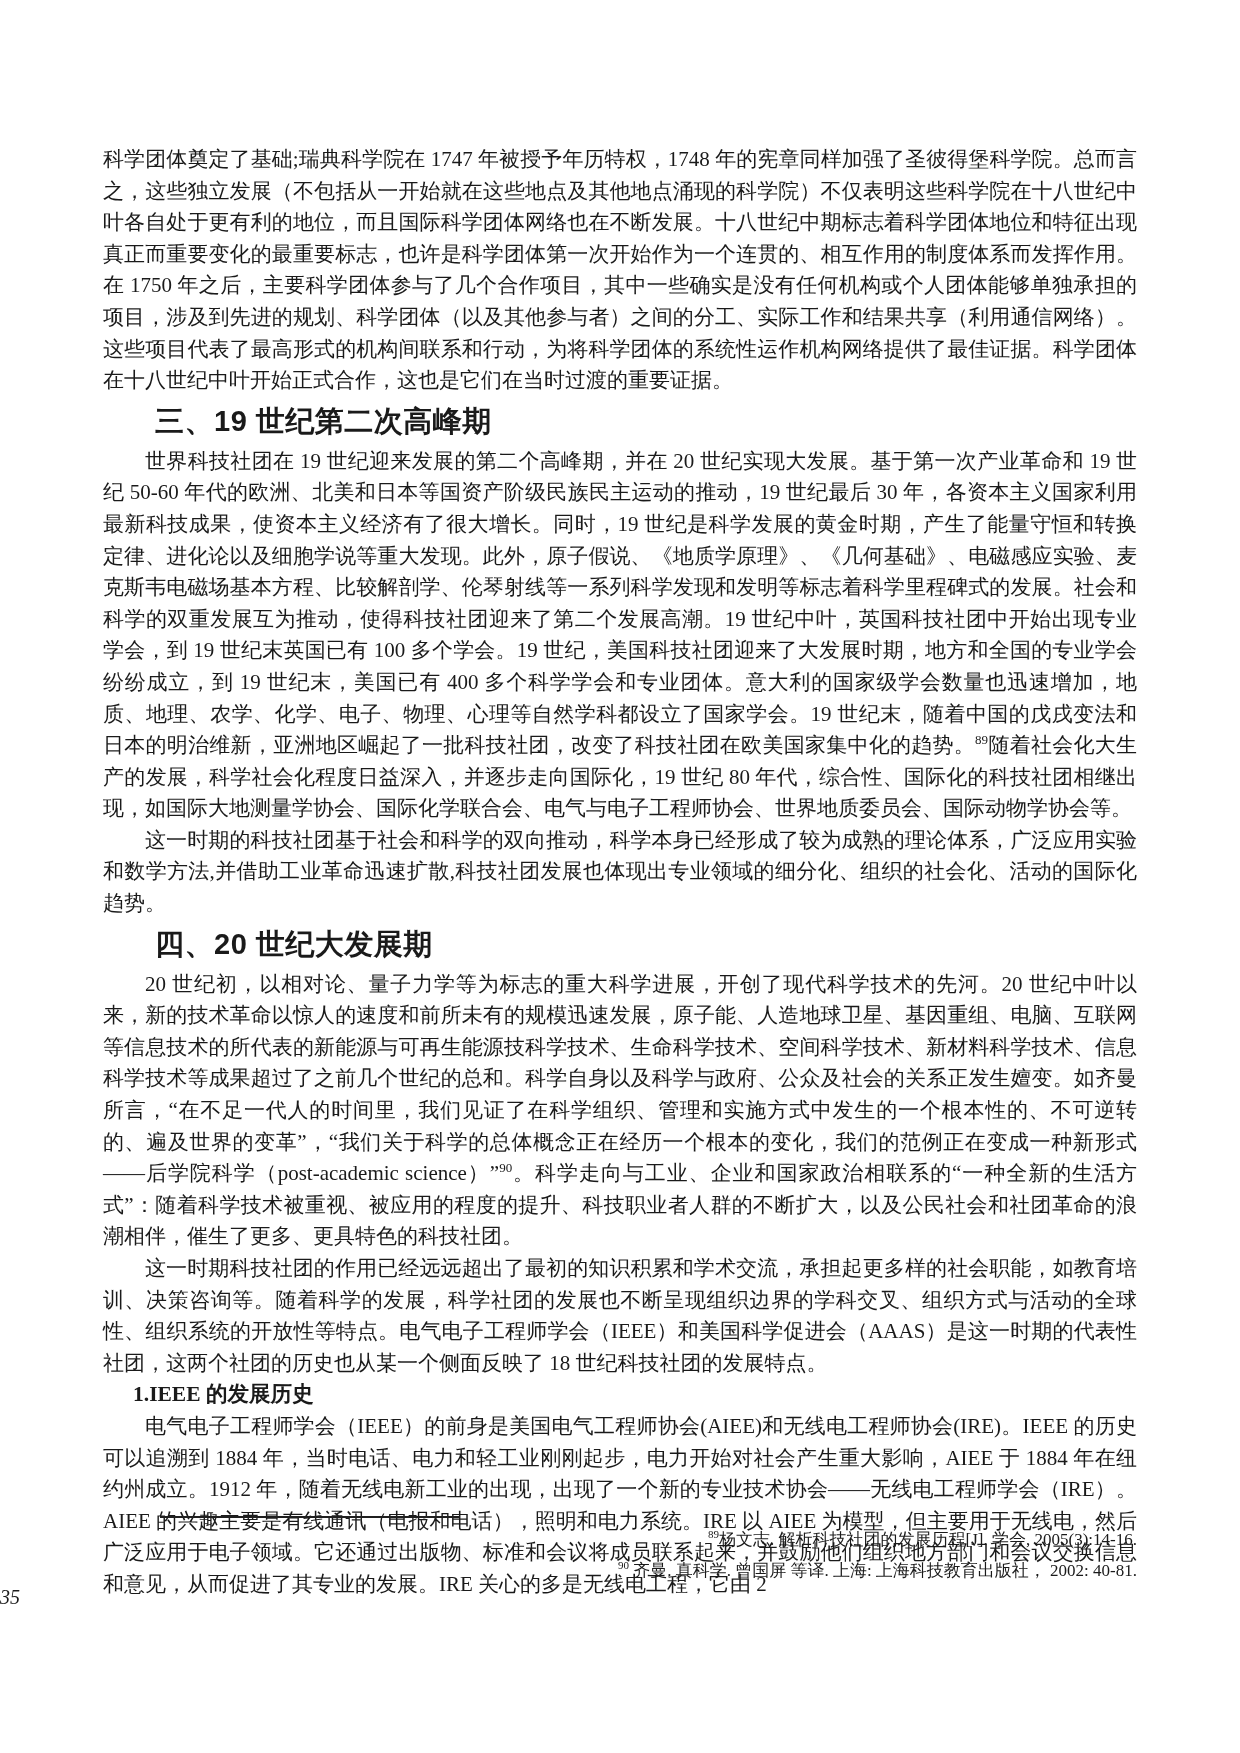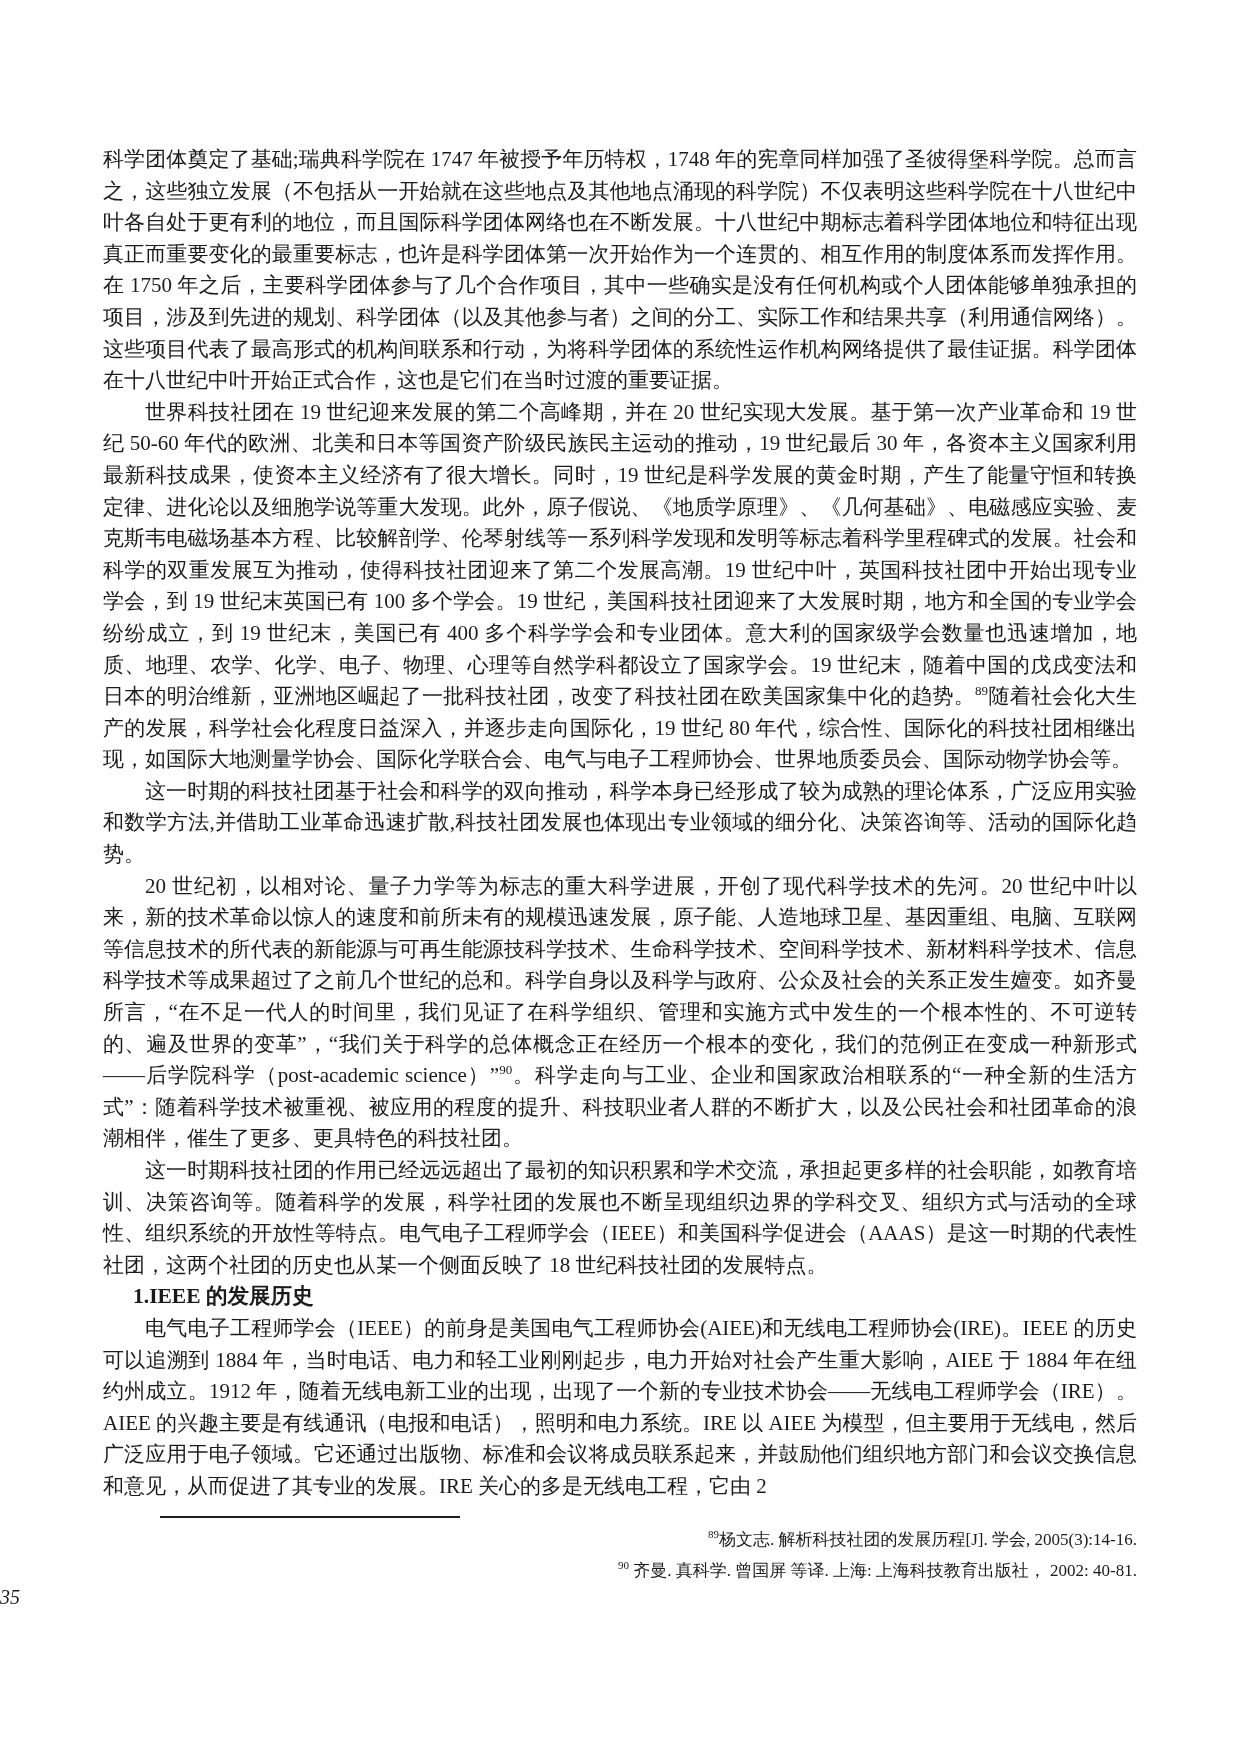--- a/index.html
+++ b/index.html
@@ -84,25 +84,27 @@
     font-style: italic;
   }
 </style>
 </head>
 <body>
 
 <div class="page">
 
   <p class="body-text no-indent">科学团体奠定了基础;瑞典科学院在 1747 年被授予年历特权，1748 年的宪章同样加强了圣彼得堡科学院。总而言之，这些独立发展（不包括从一开始就在这些地点及其他地点涌现的科学院）不仅表明这些科学院在十八世纪中叶各自处于更有利的地位，而且国际科学团体网络也在不断发展。十八世纪中期标志着科学团体地位和特征出现真正而重要变化的最重要标志，也许是科学团体第一次开始作为一个连贯的、相互作用的制度体系而发挥作用。在 1750 年之后，主要科学团体参与了几个合作项目，其中一些确实是没有任何机构或个人团体能够单独承担的项目，涉及到先进的规划、科学团体（以及其他参与者）之间的分工、实际工作和结果共享（利用通信网络）。这些项目代表了最高形式的机构间联系和行动，为将科学团体的系统性运作机构网络提供了最佳证据。科学团体在十八世纪中叶开始正式合作，这也是它们在当时过渡的重要证据。</p>
 
+  <h2 class="section-heading">三、19 世纪第二次高峰期</h2>
 
   <p class="body-text"><span>世界科技社团在 19 世纪迎来发展的第二个高峰期，并在 20 世纪实现大发展。基于第一次产业革命和 19 世纪 50-60 年代的欧洲、北美和日本等国资产阶级民族民主运动的推动，19 世纪最后 30 年，各资本主义国家利用最新科技成果，使资本主义经济有了很大增长。同时，19 世纪是科学发展的黄金时期，产生了能量守恒和转换定律、进化论以及细胞学说等重大发现。此外，原子假说、《地质学原理》、《几何基础》、电磁感应实验、麦克斯韦电磁场基本方程、比较解剖学、伦琴射线等一系列科学发现和发明等标志着科学里程碑式的发展。社会和科学的双重发展互为推动，使得科技社团迎来了第二个发展高潮。19 世纪中叶，英国科技社团中开始出现专业学会，到 19 世纪末英国已有 100 多个学会。19 世纪，美国科技社团迎来了大发展时期，地方和全国的专业学会纷纷成立，到 19 世纪末，美国已有 400 多个科学学会和专业团体。意大利的国家级学会数量也迅速增加，地质、地理、农学、化学、电子、物理、心理等自然学科都设立了国家学会。19 世纪末，随着中国的戊戌变法和日本的明治维新，亚洲地区崛起了一批科技社团，改变了科技社团在欧美国家集中化的趋势。</span><sup class="footnote-ref">89</sup><span>随着社会化大生产的发展，科学社会化程度日益深入，并逐步走向国际化，19 世纪 80 年代，综合性、国际化的科技社团相继出现，如国际大地测量学协会、国际化学联合会、电气与电子工程师协会、世界地质委员会、国际动物学协会等。</span></p>
 
-  <p class="body-text">这一时期的科技社团基于社会和科学的双向推动，科学本身已经形成了较为成熟的理论体系，广泛应用实验和数学方法,并借助工业革命迅速扩散,科技社团发展也体现出专业领域的细分化、决策咨询等、活动的国际化趋势。</p>
+  <p class="body-text">这一时期的科技社团基于社会和科学的双向推动，科学本身已经形成了较为成熟的理论体系，广泛应用实验和数学方法,并借助工业革命迅速扩散,科技社团发展也体现出专业领域的细分化、组织的社会化、活动的国际化趋势。</p>
 
+  <h2 class="section-heading">四、20 世纪大发展期</h2>
 
   <p class="body-text"><span>20 世纪初，以相对论、量子力学等为标志的重大科学进展，开创了现代科学技术的先河。20 世纪中叶以来，新的技术革命以惊人的速度和前所未有的规模迅速发展，原子能、人造地球卫星、基因重组、电脑、互联网等信息技术的所代表的新能源与可再生能源技科学技术、生命科学技术、空间科学技术、新材料科学技术、信息科学技术等成果超过了之前几个世纪的总和。科学自身以及科学与政府、公众及社会的关系正发生嬗变。如齐曼所言，“在不足一代人的时间里，我们见证了在科学组织、管理和实施方式中发生的一个根本性的、不可逆转的、遍及世界的变革”，“我们关于科学的总体概念正在经历一个根本的变化，我们的范例正在变成一种新形式——后学院科学（post-academic science）”</span><sup class="footnote-ref">90</sup><span>。科学走向与工业、企业和国家政治相联系的“一种全新的生活方式”：随着科学技术被重视、被应用的程度的提升、科技职业者人群的不断扩大，以及公民社会和社团革命的浪潮相伴，催生了更多、更具特色的科技社团。</span></p>
 
   <p class="body-text">这一时期科技社团的作用已经远远超出了最初的知识积累和学术交流，承担起更多样的社会职能，如教育培训、决策咨询等。随着科学的发展，科学社团的发展也不断呈现组织边界的学科交叉、组织方式与活动的全球性、组织系统的开放性等特点。电气电子工程师学会（IEEE）和美国科学促进会（AAAS）是这一时期的代表性社团，这两个社团的历史也从某一个侧面反映了 18 世纪科技社团的发展特点。</p>
 
   <h3 class="sub-heading">1.IEEE 的发展历史</h3>
 
   <p class="body-text">电气电子工程师学会（IEEE）的前身是美国电气工程师协会(AIEE)和无线电工程师协会(IRE)。IEEE 的历史可以追溯到 1884 年，当时电话、电力和轻工业刚刚起步，电力开始对社会产生重大影响，AIEE 于 1884 年在纽约州成立。1912 年，随着无线电新工业的出现，出现了一个新的专业技术协会——无线电工程师学会（IRE）。AIEE 的兴趣主要是有线通讯（电报和电话），照明和电力系统。IRE 以 AIEE 为模型，但主要用于无线电，然后广泛应用于电子领域。它还通过出版物、标准和会议将成员联系起来，并鼓励他们组织地方部门和会议交换信息和意见，从而促进了其专业的发展。IRE 关心的多是无线电工程，它由 2</p>
 
   <div class="footnote-area">

